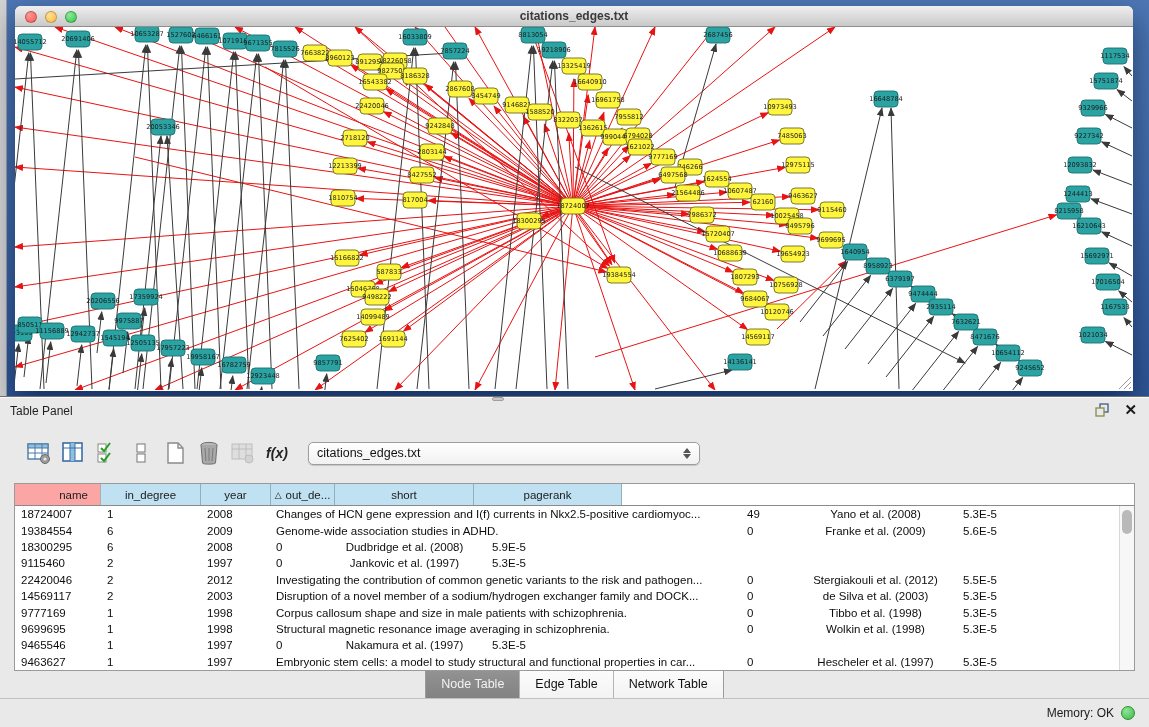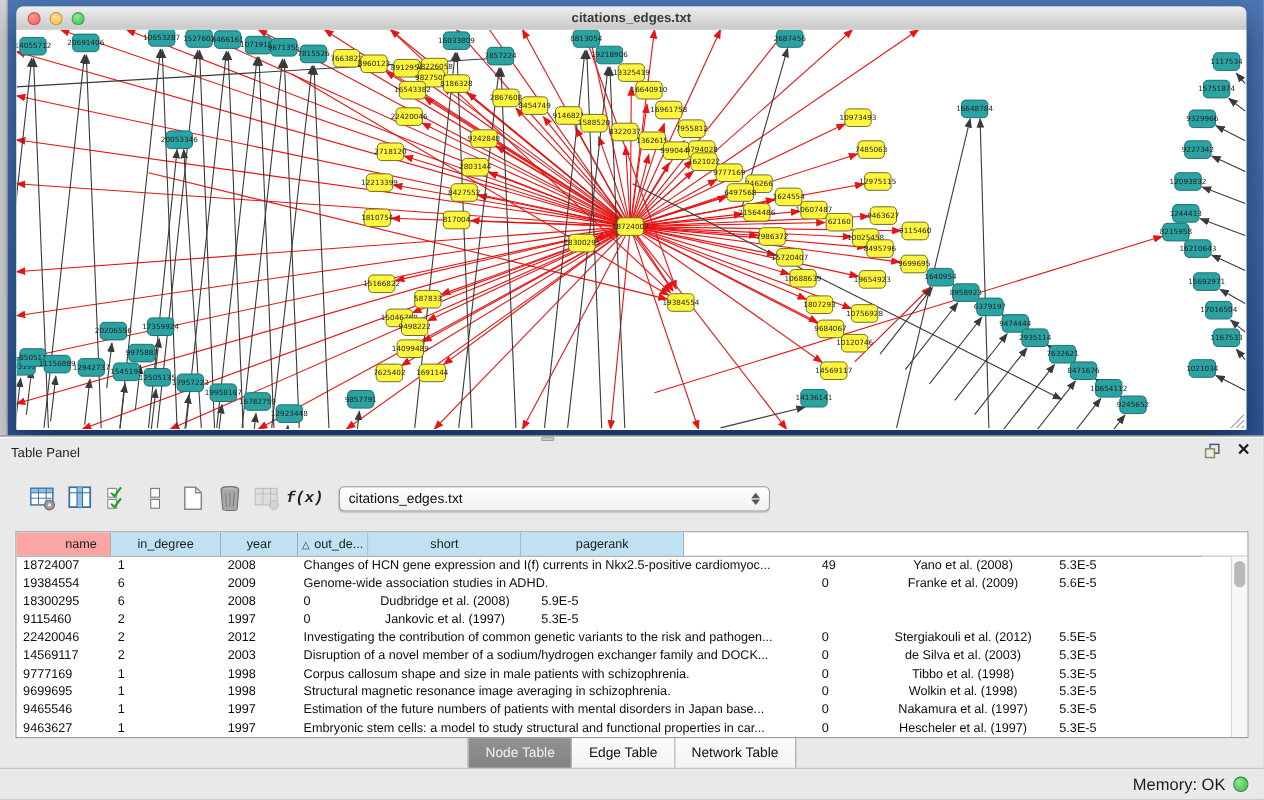--- a/index.html
+++ b/index.html
@@ -37,21 +37,21 @@
   .table-panel{position:absolute;left:0;top:396px;width:1149px;height:331px;background:#e9e9e9;border-top:1px solid #6f6f6f}
   .panel-header{position:relative;height:26px;border-top:1px solid #fbfbfb}
   .panel-header .ptitle{position:absolute;left:10px;top:6px;font-size:12px;color:#1f1f1f}
   .ph-icons{position:absolute;right:12px;top:4px;display:flex;gap:14px;align-items:center}
   .float-ic{width:16px;height:16px;display:inline-block}
   .close-ic{font-size:15px;font-weight:bold;color:#1a1a1a;line-height:16px;cursor:default}
   .splitter-grip{position:absolute;left:492px;top:-1px;width:12px;height:4px;border-radius:2px;background:#c7c7c7;border:1px solid #9f9f9f}
 
   .toolbar{height:60px;display:flex;align-items:center;padding-left:22px}
   .tbtn{display:flex;align-items:center;justify-content:center;width:34px;height:30px}
-  .fx{font-family:Liberation Mono, monospace;font-style:italic;font-weight:bold;font-size:14px;color:#222}
+  .fx{font-family:Liberation Sans, sans-serif;font-style:italic;font-weight:bold;font-size:14px;color:#222}
   .dropdown{margin-left:14px;width:392px;height:23px;background:linear-gradient(#ffffff,#f1f1f1);
     border:1px solid #9d9d9d;border-radius:5px;display:flex;align-items:center;padding:0 8px;box-shadow:0 1px 1px rgba(0,0,0,.15)}
   .dd-label{flex:1;font-size:12.5px;color:#111}
   .dd-arrows{display:flex;flex-direction:column;gap:1px;align-items:center}
   .dd-arrows i{display:block;width:0;height:0;border-left:4px solid transparent;border-right:4px solid transparent}
   .dd-up{border-bottom:5px solid #555}
   .dd-down{border-top:5px solid #555}
 
   .table-wrap{position:relative;margin:0 14px;height:188px;background:#fff;border:1px solid #9a9a9a;overflow:hidden}
   .thead{display:flex;height:22px;border-bottom:1px solid #8a8a8a;font-size:11.5px;color:#1c1c1c}
@@ -71,21 +71,21 @@
   .vthumb{position:absolute;left:2px;top:4px;width:10px;height:24px;border-radius:6px;background:#b9b9b9}
 
   .tabs-row{height:26px;display:flex;justify-content:center;align-items:center}
   .segmented{display:flex;border:1px solid #9b9b9b;border-radius:5px;overflow:hidden;box-shadow:0 1px 1px rgba(255,255,255,.8)}
   .seg{padding:16px 15px;font-size:12.5px;background:linear-gradient(#ffffff,#f0f0f0);color:#111;border-left:1px solid #b5b5b5}
   .seg:first-child{border-left:none}
   .seg.selected{background:linear-gradient(#989898,#7d7d7d);color:#f2f2f2}
 
   .status-bar{position:absolute;left:0;bottom:0;width:100%;height:29px;background:#e9e9e9;border-top:1px solid #c2c2c2;
     display:flex;align-items:center;justify-content:flex-end;padding-right:14px;gap:7px}
-  .mem-label{font-size:15px;color:#1b1b1b}
+  .mem-label{font-size:12px;color:#1b1b1b}
   .mem-dot{width:14px;height:14px;border-radius:50%;background:radial-gradient(circle at 35% 30%,#8fe59a,#3cba47);border:1px solid #2e8f2e}
 </style>
 </head>
 <body>
 
 <div class="screen">
 
   <div class="desktop">
     <div class="edge-strip"></div>
     <div class="net-window">
@@ -926,21 +926,20 @@
             <div class="td c3">Structural magnetic resonance image averaging in schizophrenia.</div>
             <div class="td c4">0</div>
             <div class="td c5">Wolkin et al. (1998)</div>
             <div class="td c6">5.3E-5</div>
             <div class="cf"></div>
           </div>
           <div class="tr">
             <div class="td c0">9465546</div>
             <div class="td c1">1</div>
             <div class="td c2">1997</div>
-            <div class="td c3">Estimation of the future numbers of patients with mental disorders in Japan base...</div>
             <div class="td c4">0</div>
             <div class="td c5">Nakamura et al. (1997)</div>
             <div class="td c6">5.3E-5</div>
             <div class="cf"></div>
           </div>
           <div class="tr">
             <div class="td c0">9463627</div>
             <div class="td c1">1</div>
             <div class="td c2">1997</div>
             <div class="td c3">Embryonic stem cells: a model to study structural and functional properties in car...</div>

